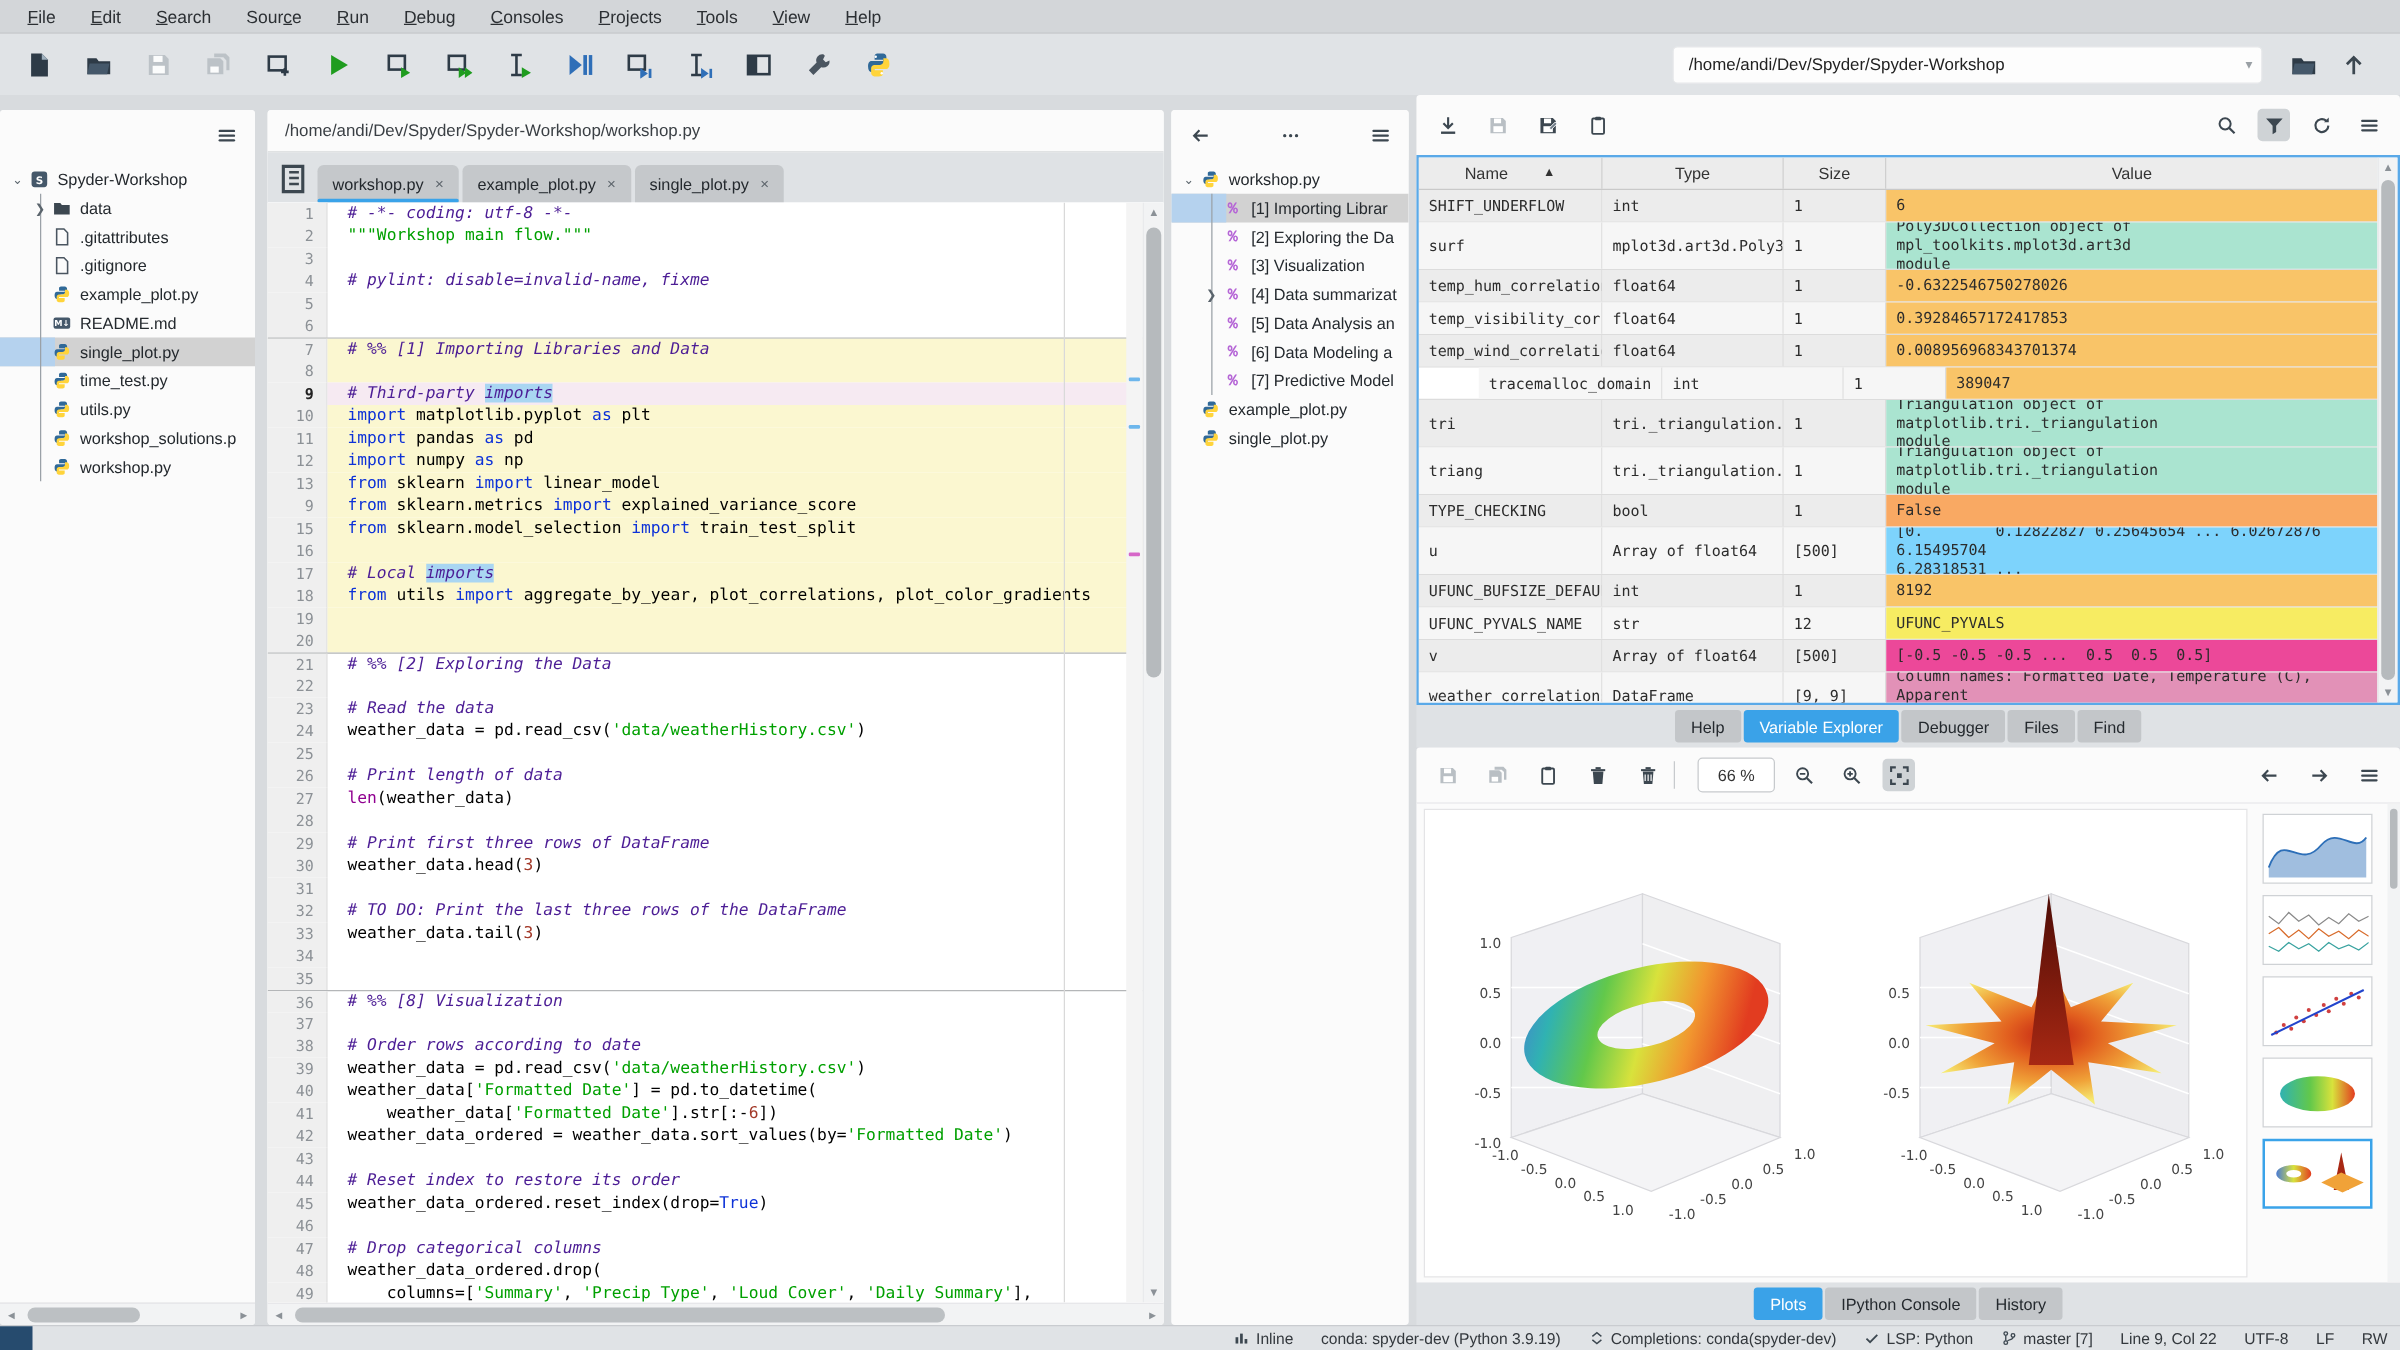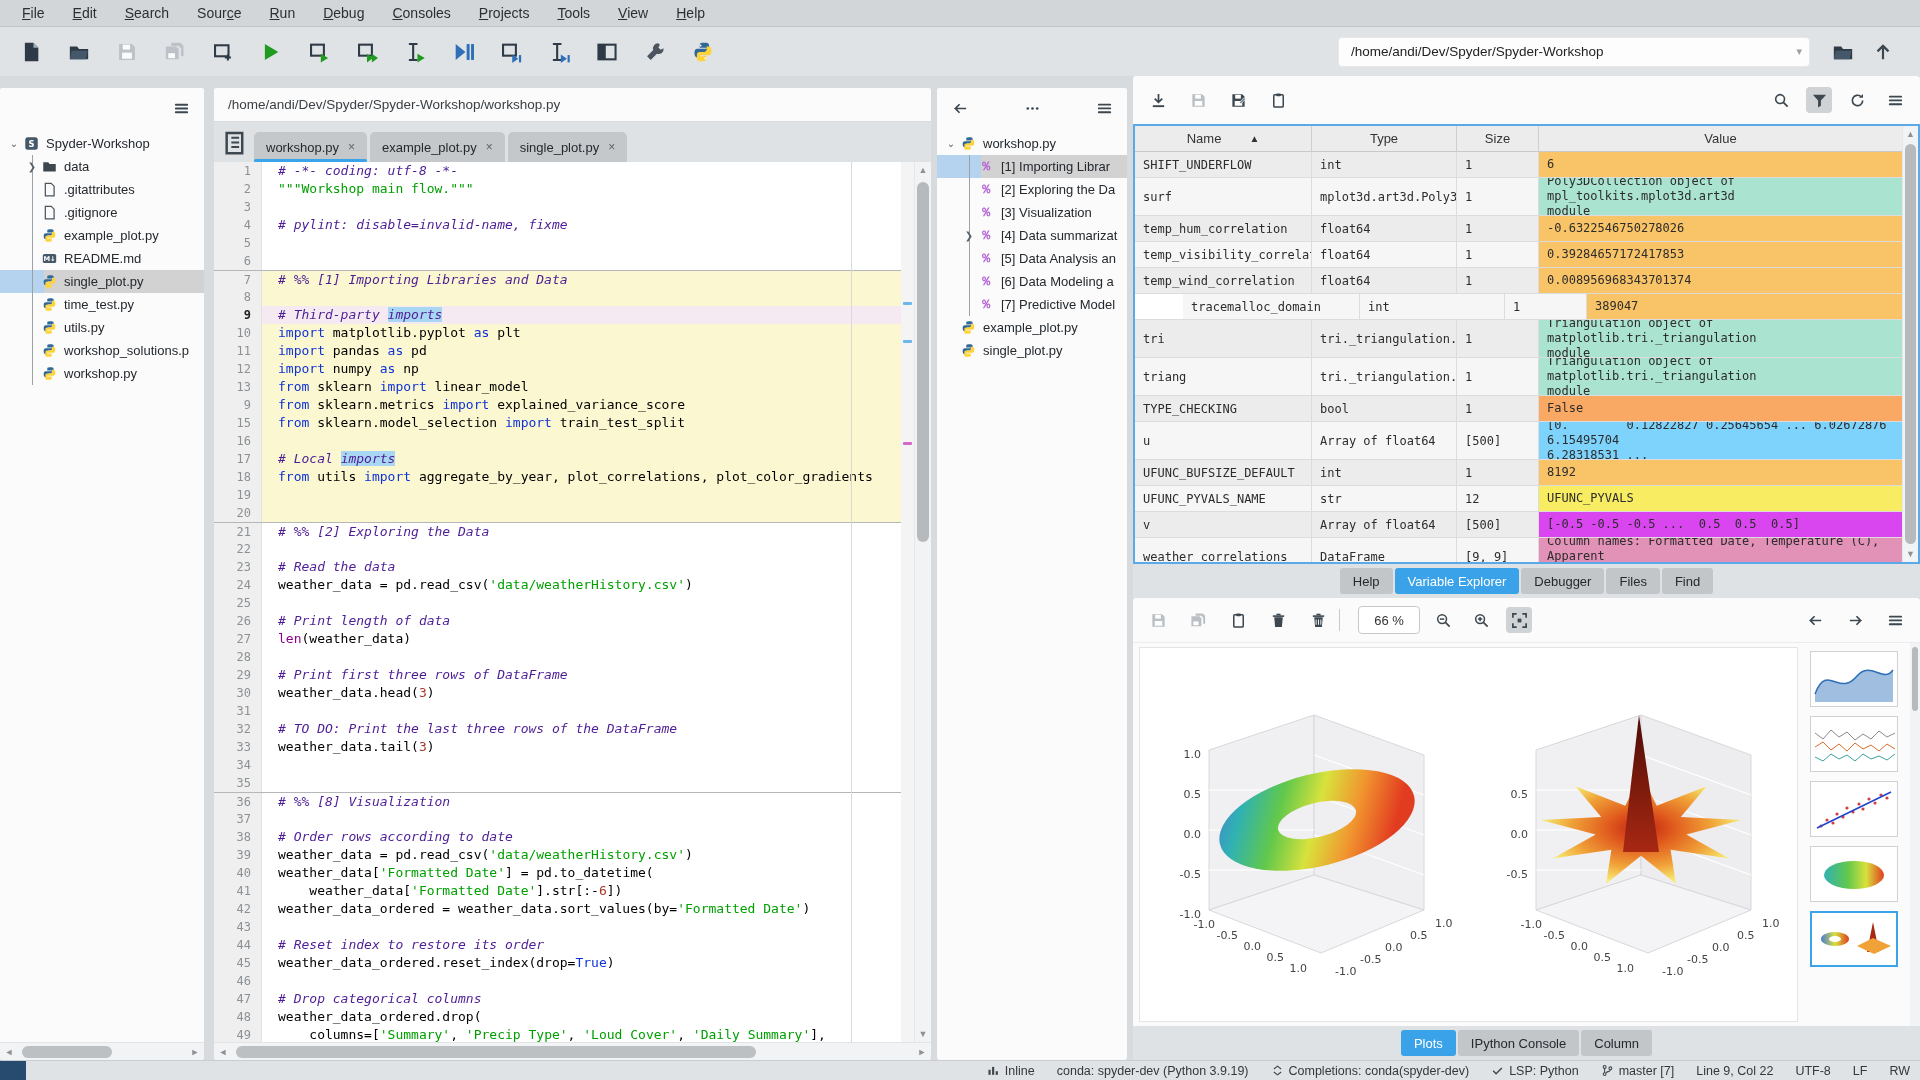--- a/index.html
+++ b/index.html
@@ -82,21 +82,21 @@
   
   #ve-toolbar{height:48px;background:#fbfbfb;border-radius:3px 3px 0 0;display:flex;align-items:center;padding:0 12px;flex:0 0 auto;}
   #ve-table-wrap{height:440px;background:#fff;border:2px solid #5aa9e8;position:relative;overflow:hidden;flex:0 0 auto;}
   #ve-table{position:absolute;inset:0 16px 0 0;font-family:"DejaVu Sans Mono",monospace;font-size:12px;color:#2c2c2c;}
   .ve-hrow{display:flex;height:26px;background:#ececec;border-bottom:1px solid #c9c9c9;
     font-family:"Liberation Sans",sans-serif;font-size:13px;color:#333;}
   .ve-hcell{display:flex;align-items:center;justify-content:center;border-right:1px solid #cfcfcf;}
   .ve-row{display:flex;border-bottom:1px solid #dcdcdc;}
   .ve-cell{padding:2px 8px;border-right:1px solid #dcdcdc;display:flex;align-items:center;overflow:hidden;white-space:nowrap;}
   .ve-val{white-space:pre-wrap;line-height:15px;align-items:center;display:flex;}
-  .c-name{width:177px;flex:0 0 auto;}
+  .c-name{width:147px;flex:0 0 auto;}
   .c-type{width:145px;flex:0 0 auto;}
   .c-size{width:82px;flex:0 0 auto;}
   .c-value{flex:1;border-right:none;}
   .ve-row:nth-child(odd) .plain{background:#f6f6f6;}
   .ve-row:nth-child(even) .plain{background:#ececec;}
   
   .tabstrip{height:34px;background:#dfe2e5;display:flex;align-items:center;justify-content:center;flex:0 0 auto;gap:2px;}
   .strip-tab{height:26px;padding:0 13px;background:#c3c6c9;color:#24292e;font-size:13px;display:flex;align-items:center;border-radius:3px;}
   .strip-tab.active{background:#3aa2e8;color:#fff;}
   
@@ -911,21 +911,21 @@
             <div class="ve-row" style="height: 26px;">
               <div class="ve-cell plain c-name">UFUNC_PYVALS_NAME</div>
               <div class="ve-cell plain c-type">str</div>
               <div class="ve-cell plain c-size">12</div>
               <div class="ve-cell ve-val c-value" style="background: rgb(247, 236, 98);">UFUNC_PYVALS</div>
             </div>
             <div class="ve-row" style="height: 26px;">
               <div class="ve-cell plain c-name">v</div>
               <div class="ve-cell plain c-type">Array of float64</div>
               <div class="ve-cell plain c-size">[500]</div>
-              <div class="ve-cell ve-val c-value" style="background: #d946ef;">[-0.5 -0.5 -0.5 ...  0.5  0.5  0.5]</div>
+              <div class="ve-cell ve-val c-value" style="background: #ec4899;">[-0.5 -0.5 -0.5 ...  0.5  0.5  0.5]</div>
             </div>
             <div class="ve-row" style="height: 38px;">
               <div class="ve-cell plain c-name">weather_correlations</div>
               <div class="ve-cell plain c-type">DataFrame</div>
               <div class="ve-cell plain c-size">[9, 9]</div>
               <div class="ve-cell ve-val c-value" style="background: rgb(226, 145, 183);">Column names: Formatted Date, Temperature (C), Apparent
 Temperature (C ...</div>
             </div>
           </div>
         <div class="vscroll" style="width:16px;">
@@ -1159,21 +1159,21 @@
               </svg>
             </div>
           </div>
         <div id="plots-scroll">
             <div class="vs-thumb"></div>
           </div>
       </div>
       <div class="tabstrip" id="plots-tabs">
           <div class="strip-tab active">Plots</div>
           <div class="strip-tab">IPython Console</div>
-          <div class="strip-tab">Column</div>
+          <div class="strip-tab">History</div>
         </div>
     </div>
   </div>
 
   <div id="statusbar">
     <div id="sb-corner"></div>
     <div id="sb-items">
         <span class="sb-item">
           <span style="display: inline-flex;">
             <svg viewBox="0 0 18 18">

